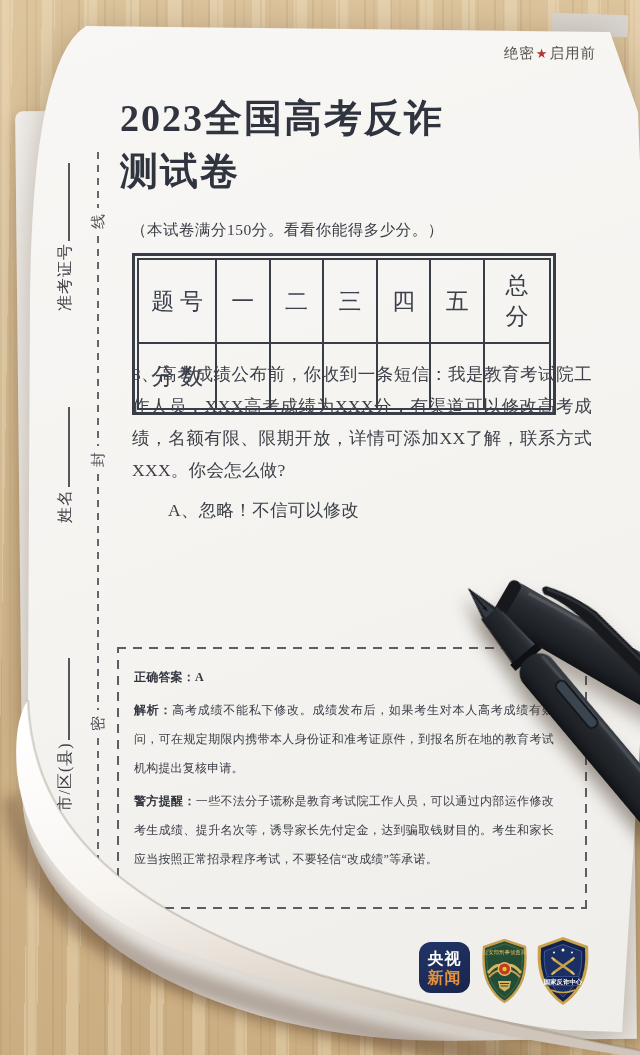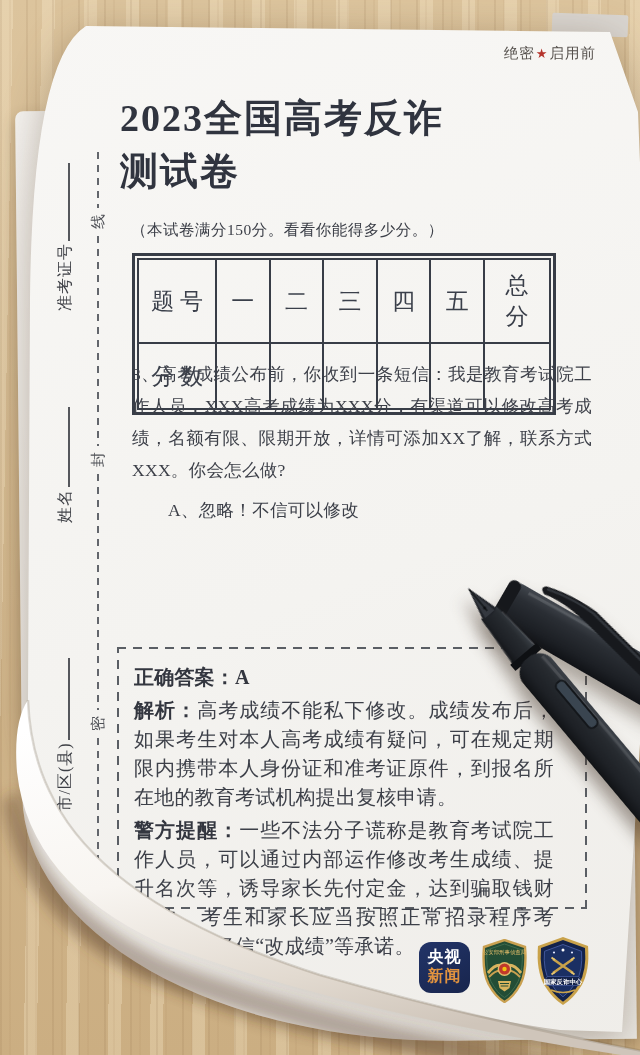--- a/index.html
+++ b/index.html
@@ -56,26 +56,26 @@
   
   .answer-box{position:absolute;left:117px;top:647px;width:470px;height:262px;box-sizing:border-box;
     padding:16px 17px 0 17px;
     background-image:
       repeating-linear-gradient(90deg,#5a5e64 0 9px,rgba(0,0,0,0) 9px 16px),
       repeating-linear-gradient(90deg,#5a5e64 0 9px,rgba(0,0,0,0) 9px 16px),
       repeating-linear-gradient(0deg,#5a5e64 0 9px,rgba(0,0,0,0) 9px 16px),
       repeating-linear-gradient(0deg,#5a5e64 0 9px,rgba(0,0,0,0) 9px 16px);
     background-size:100% 2px,100% 2px,2px 100%,2px 100%;
     background-position:0 0,0 100%,0 0,100% 0;background-repeat:no-repeat;}
-  .answer-box p{margin:0 16px 4px 0;font-size:20px;line-height:29px;color:#3d4049;text-align:justify;letter-spacing:.2px;}
+  .answer-box p{margin:0 16px 4px 0;font-size:12px;line-height:29px;color:#3d4049;text-align:justify;letter-spacing:.2px;}
   .answer-box .lbl{font-weight:bold;color:#33363f;}
   
   .cctv-logo{position:absolute;left:419px;top:942px;width:51px;height:51px;border-radius:12px;
     background:linear-gradient(150deg,#223468,#18254d);display:flex;flex-direction:column;justify-content:center;align-items:center;
-    font-family:Liberation Mono, monospace;font-weight:bold;font-size:16px;line-height:19px;letter-spacing:1px;}
+    font-family:Liberation Sans, sans-serif;font-weight:bold;font-size:16px;line-height:19px;letter-spacing:1px;}
   .cctv-logo .l1{color:#ffffff;} .cctv-logo .l2{color:#e0923f;}
   .badge{position:absolute;}
   .badge.police{left:480px;top:939px;}
   .badge.fraud{left:534px;top:936px;}
   
   .curl-svg{position:absolute;inset:0;z-index:40;pointer-events:none;}
   .pen-svg{position:absolute;inset:0;z-index:60;pointer-events:none;}
 </style>
 </head>
 <body>

